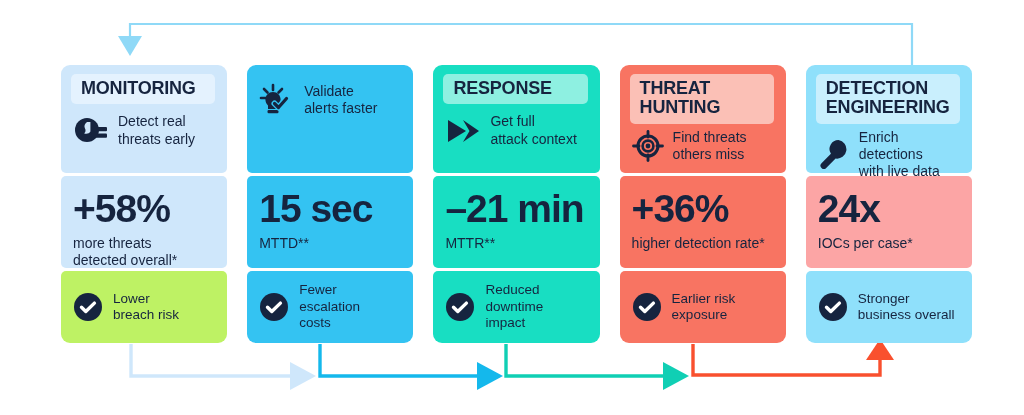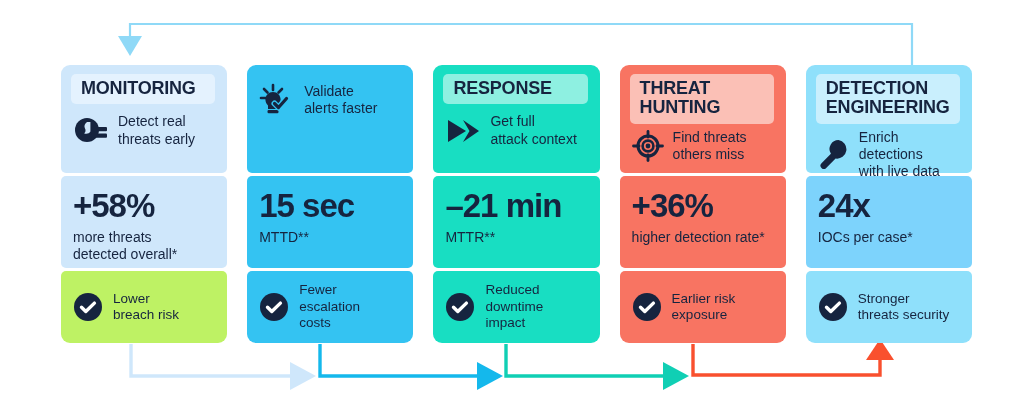--- a/index.html
+++ b/index.html
@@ -85,21 +85,21 @@
   .feature-text{
     font-size:14px;
     line-height:1.22;
     color:#16243f;
     white-space:pre-line;
   }
 
   
   .metric-value{
     font-weight:bold;
-    font-size:33px;
+    font-size:39px;
     line-height:1;
     color:#16243f;
     letter-spacing:-1px;
     margin:0 0 7px 0;
   }
   .metric-label{
     font-size:14px;
     line-height:1.2;
     color:#16243f;
     white-space:pre-line;
@@ -309,31 +309,31 @@
         <div class="feature" style="margin-top:5px">
           <svg class="glyph" width="32" height="32" viewBox="0 0 32 32">
             <path d="M20.5 2 a9 9 0 0 0 -7.6 13.8 l-9.4 9.4 a3.3 3.3 0 0 0 4.7 4.7 l9.4 -9.4 A9 9 0 1 0 20.5 2 z
                      M20.5 5.2 l-4.4 4.4 l1.2 5.1 l5.1 1.2 l4.4 -4.4 a5.8 5.8 0 0 1 -6.3 -6.3 z" fill="#16243f"></path>
           </svg>
           <span class="feature-text">Enrich detections
 with live data</span>
         </div>
       </div>
 
-      <div class="cell cell-mid" style="background:#7dd3fc">
+      <div class="cell cell-mid" style="background:#fca5a5">
         <div class="metric-value">24x</div>
         <div class="metric-label">IOCs per case*</div>
       </div>
 
       <div class="cell cell-bot" style="background:#8fe0fb">
         <div class="benefit">
           <svg class="check" width="30" height="30" viewBox="0 0 30 30">
             <circle cx="15" cy="15" r="14" fill="#16243f"></circle>
             <path d="M8.5 15.2 l4.3 4.3 l8.6 -8.4" fill="none" stroke="#ffffff" stroke-width="3.4" stroke-linecap="round" stroke-linejoin="round"></path>
           </svg>
           <span class="benefit-text">Stronger
-threats security</span>
+business overall</span>
         </div>
       </div>
     </div>
 
   </div>
 </div>
 
 </body></html>

